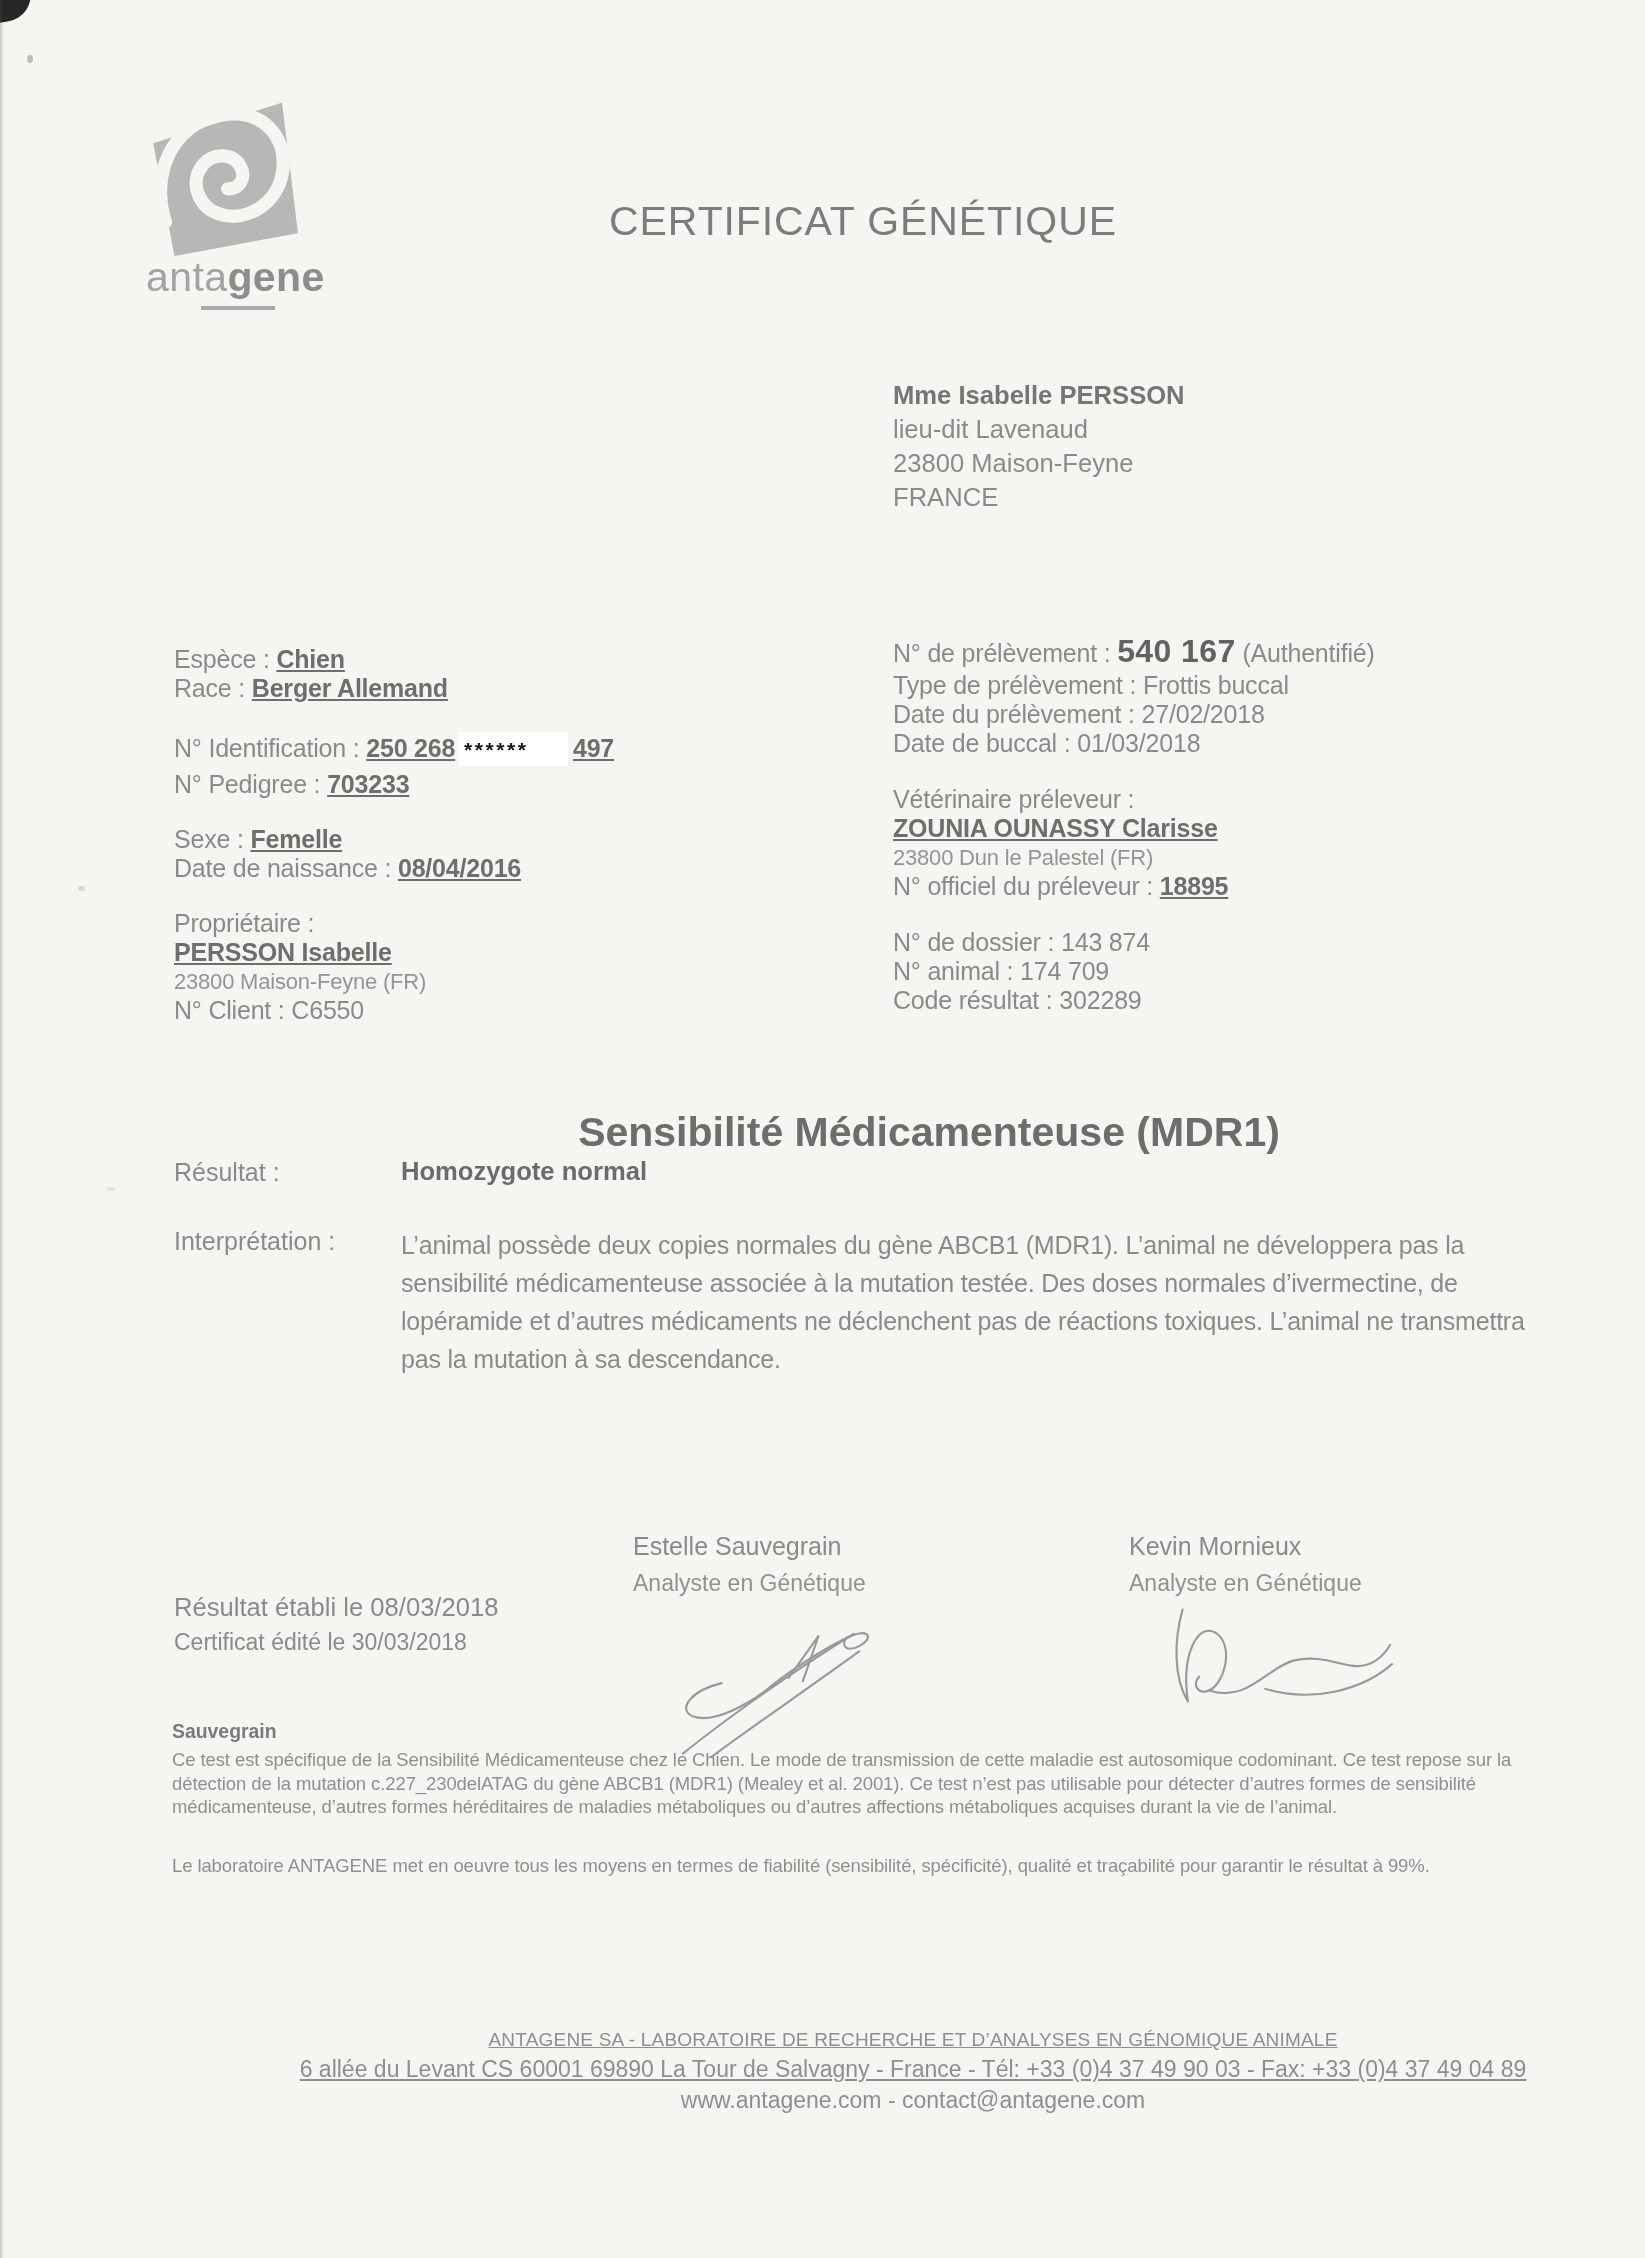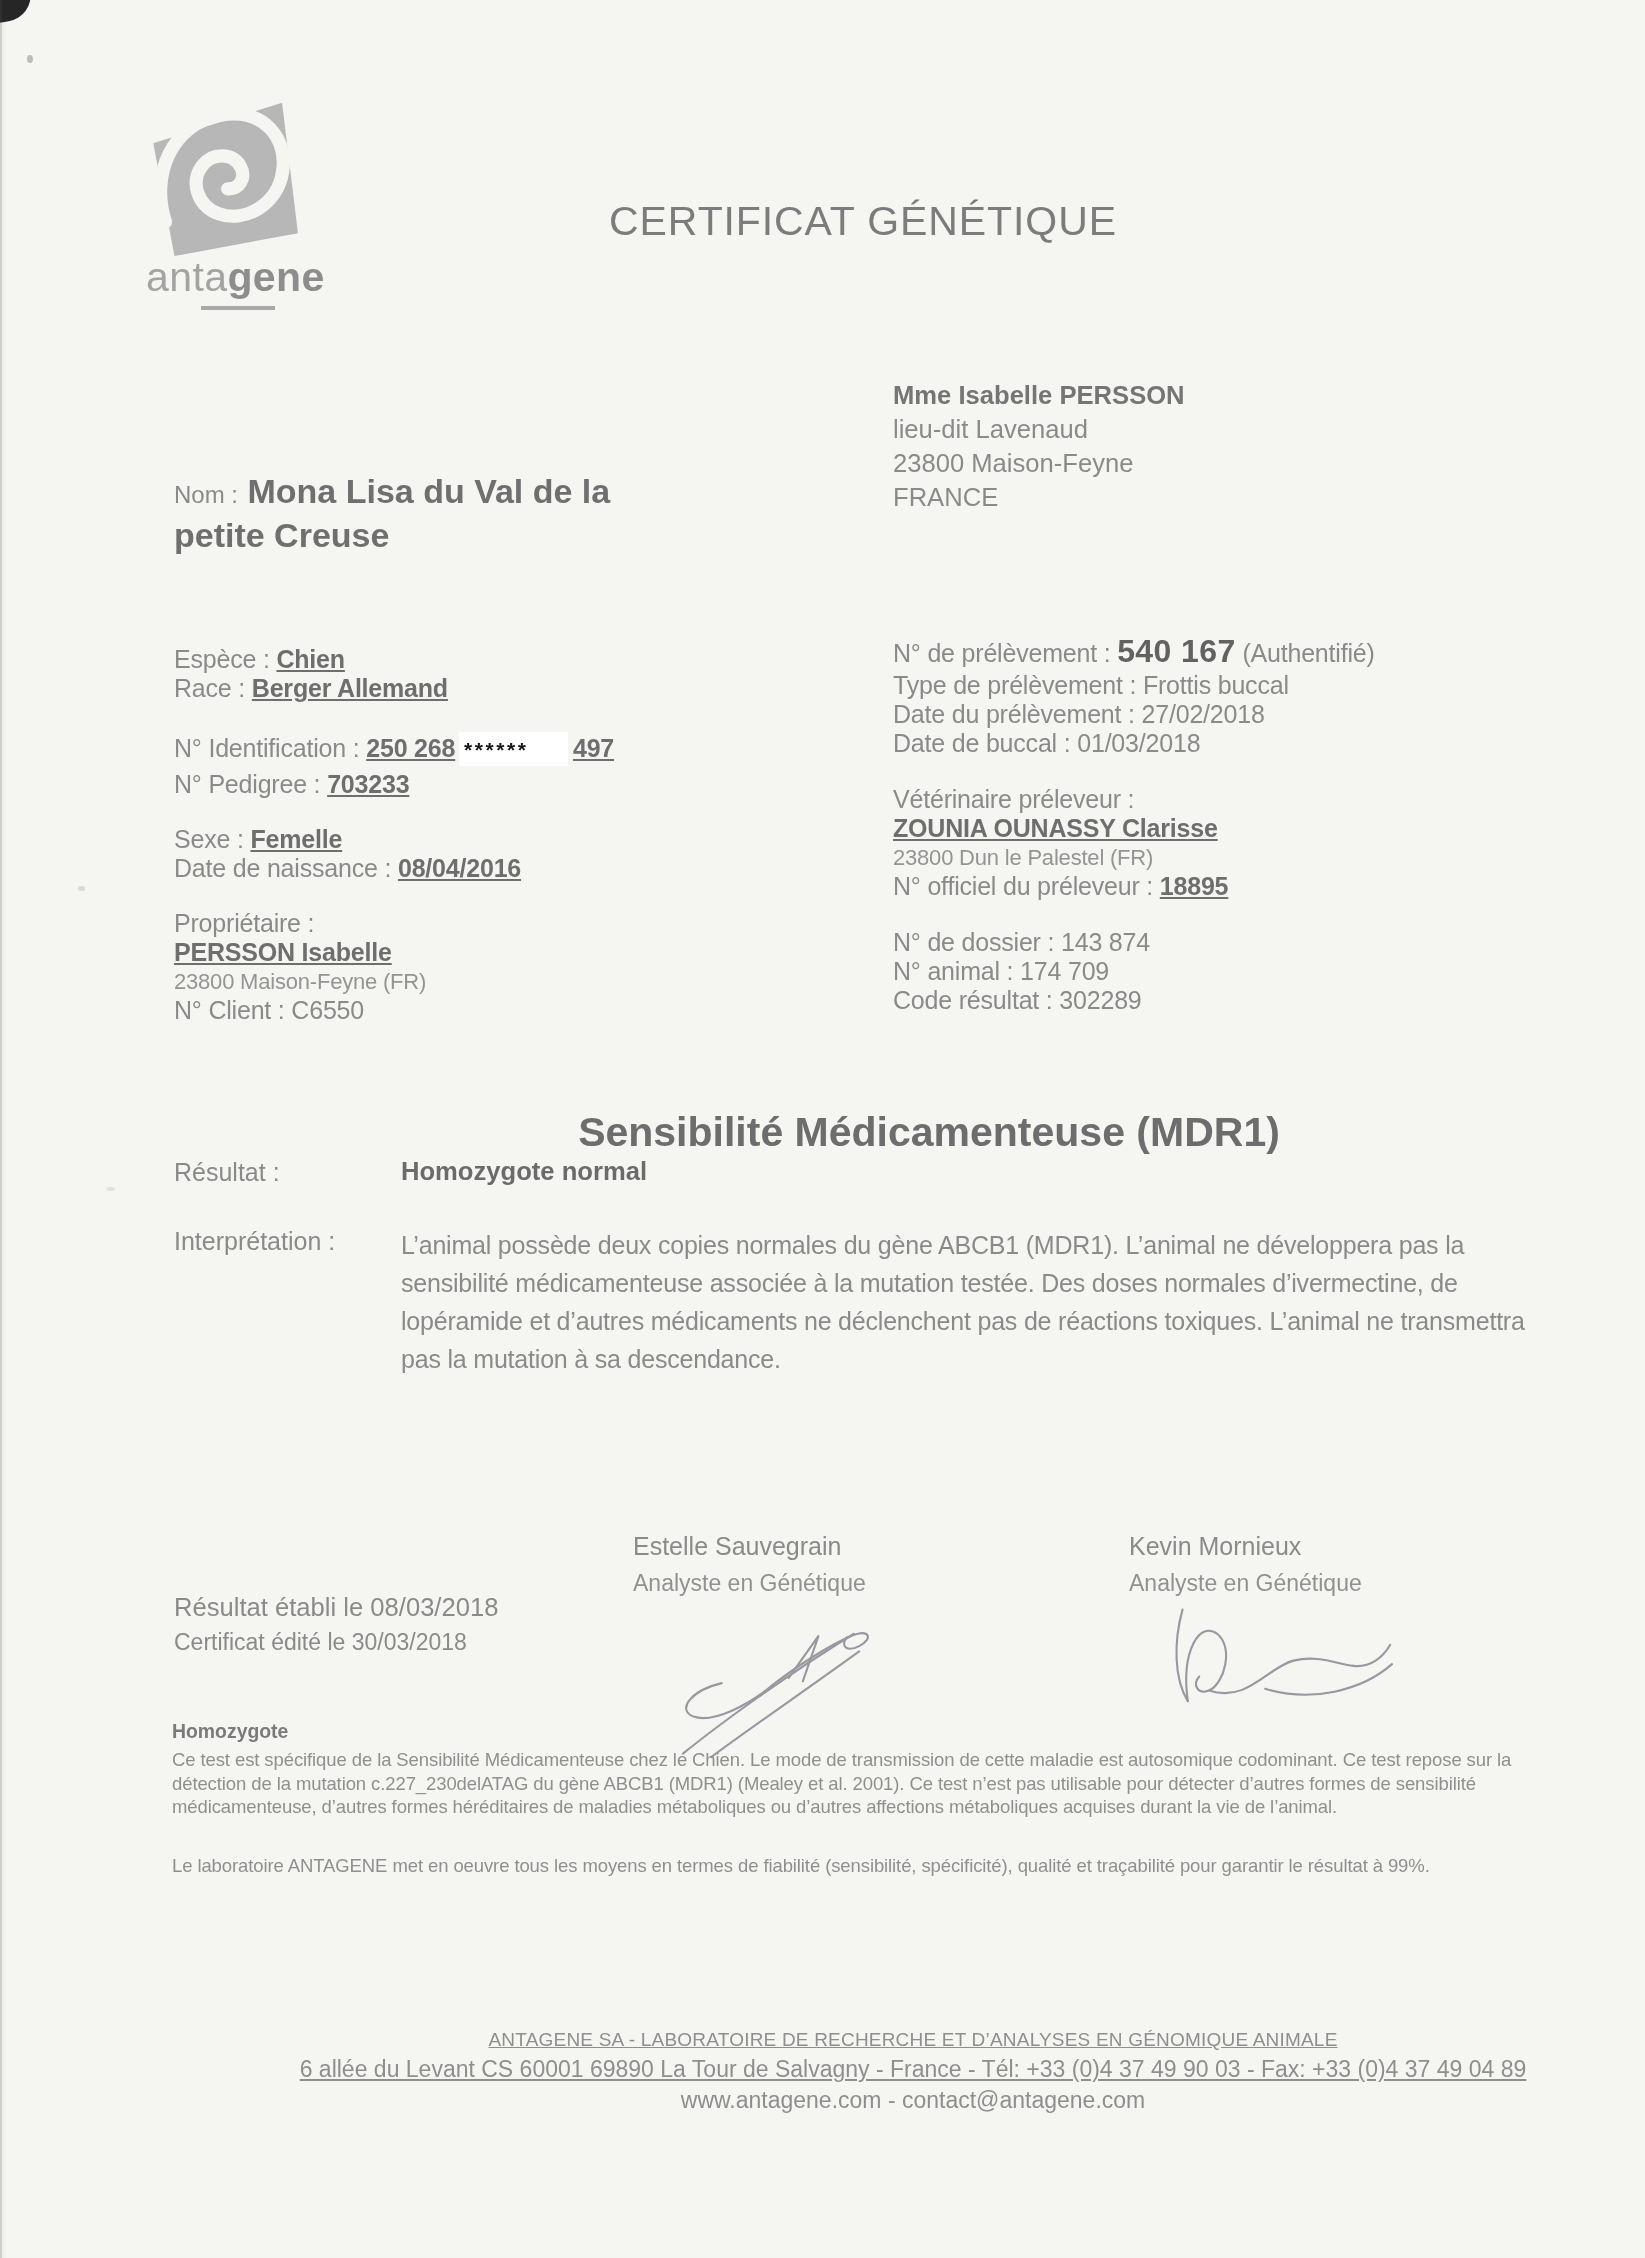--- a/index.html
+++ b/index.html
@@ -80,21 +80,20 @@
 
   <div class="abs cert-title">CERTIFICAT GÉNÉTIQUE</div>
 
   <div class="abs recipient">
     <div class="name">Mme Isabelle PERSSON</div>
     <div>lieu-dit Lavenaud</div>
     <div>23800 Maison-Feyne</div>
     <div>FRANCE</div>
   </div>
 
-  <p class="abs dog-name"><span class="lbl">Nom :</span> <b>Mona Lisa du Val de la petite Creuse</b></p>
 
   <div class="abs col col-left">
     <div><span>Espèce :</span> <b>Chien</b></div>
     <div><span>Race :</span> <b>Berger Allemand</b></div>
     <div class="gap33"><span>N° Identification :</span> <b>250 268</b><span class="masked">******</span><b>497</b></div>
     <div><span>N° Pedigree :</span> <b>703233</b></div>
     <div class="gap30"><span>Sexe :</span> <b>Femelle</b></div>
     <div><span>Date de naissance :</span> <b>08/04/2016</b></div>
     <div class="gap29"><span>Propriétaire :</span></div>
     <div><b>PERSSON Isabelle</b></div>
@@ -147,21 +146,21 @@
       <path d="M54 112 C98 126 120 86 150 78 C178 71 200 82 218 84"></path>
       <path d="M218 84 C238 86 252 74 260 60"></path>
       <path d="M118 110 C170 126 228 112 262 82"></path>
     </svg>
   </div>
 
   <div class="abs date-line-1">Résultat établi le 08/03/2018</div>
   <div class="abs date-line-2">Certificat édité le 30/03/2018</div>
 
   <div class="abs explanation">
-    <h3>Homozygote</h3>
+    <h3>Sauvegrain</h3>
     <p>Ce test est spécifique de la Sensibilité Médicamenteuse chez le Chien. Le mode de transmission de cette maladie est autosomique codominant. Ce test repose sur la détection de la mutation c.227_230delATAG du gène ABCB1 (MDR1) (Mealey et al. 2001). Ce test n’est pas utilisable pour détecter d’autres formes de sensibilité médicamenteuse, d’autres formes héréditaires de maladies métaboliques ou d’autres affections métaboliques acquises durant la vie de l’animal.</p>
     <p class="p2">Le laboratoire ANTAGENE met en oeuvre tous les moyens en termes de fiabilité (sensibilité, spécificité), qualité et traçabilité pour garantir le résultat à 99%.</p>
   </div>
 
   <div class="abs footer">
     <div class="f1">ANTAGENE SA - LABORATOIRE DE RECHERCHE ET D’ANALYSES EN GÉNOMIQUE ANIMALE</div>
     <div class="f2">6 allée du Levant CS 60001 69890 La Tour de Salvagny - France - Tél: +33 (0)4 37 49 90 03 - Fax: +33 (0)4 37 49 04 89</div>
     <div class="f3">www.antagene.com - contact@antagene.com</div>
   </div>
 

